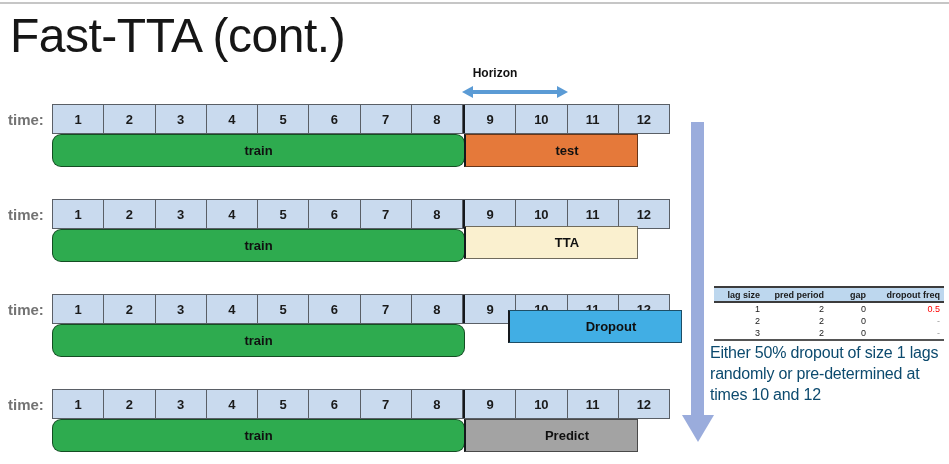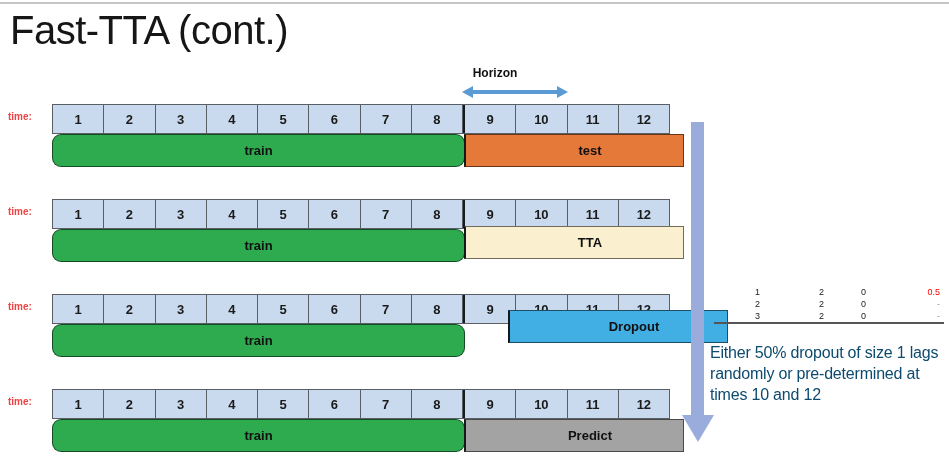--- a/index.html
+++ b/index.html
@@ -1,36 +1,36 @@
 <!DOCTYPE html>
 <html><head>
 <meta charset="utf-8">
 <style>
   html,body{margin:0;padding:0;background:#fff;}
   .slide{
     position:relative;width:949px;height:464px;background:#ffffff;overflow:hidden;
     font-family:"Liberation Sans",sans-serif;color:#111;
   }
   .top-divider{position:absolute;left:0;top:2px;width:949px;height:2px;background:#c6c6c6;}
-  .title{position:absolute;left:10px;top:8px;font-size:40px;font-weight:400;letter-spacing:-0.5px;color:#161616;}
+  .title{position:absolute;left:10px;top:8px;font-size:48px;font-weight:400;letter-spacing:-0.5px;color:#161616;}
   .horizon-label{position:absolute;left:442px;top:66px;width:106px;text-align:center;font-size:12px;font-weight:bold;color:#111;}
   .h-arrow{position:absolute;left:462px;top:86px;width:106px;height:12px;}
   .h-arrow .shaft{position:absolute;left:8px;right:8px;top:4px;height:4px;background:#5B9BD5;}
   .h-arrow .head-l{position:absolute;left:0;top:0;width:0;height:0;border-top:6px solid transparent;border-bottom:6px solid transparent;border-right:11px solid #5B9BD5;}
   .h-arrow .head-r{position:absolute;right:0;top:0;width:0;height:0;border-top:6px solid transparent;border-bottom:6px solid transparent;border-left:11px solid #5B9BD5;}
-  .time-label{position:absolute;left:8px;width:42px;font-size:10px;font-weight:bold;color:#ef4444;}
+  .time-label{position:absolute;left:8px;width:42px;font-size:15px;font-weight:bold;color:#737373;}
   .cells{position:absolute;left:52px;width:618px;height:30px;display:flex;box-sizing:border-box;border:1px solid #5a5f66;}
   .cell{flex:1;display:flex;align-items:center;justify-content:center;background:#C9DAEE;
         border-right:1px solid #5a5f66;box-sizing:border-box;font-size:13px;font-weight:bold;color:#1a1a1a;}
   .cell:last-child{border-right:none;}
   .cell.split{border-left:2px solid #15181c;}
   .bar{position:absolute;height:33px;display:flex;align-items:center;justify-content:center;
        box-sizing:border-box;font-size:13px;font-weight:bold;color:#101010;border:1px solid rgba(0,0,0,0.55);}
   .bar.train{left:52px;width:413px;border-radius:9px;}
-  .bar.phase{left:464px;width:220px;border-left:2px solid #15181c;padding-left:31px;}
+  .bar.phase{left:464px;width:174px;border-left:2px solid #15181c;padding-left:31px;}
   .v-arrow-shaft{position:absolute;left:691px;top:122px;width:13px;height:294px;background:#9AACDC;}
   .v-arrow-head{position:absolute;left:682px;top:415px;width:0;height:0;
     border-left:16px solid transparent;border-right:16px solid transparent;border-top:27px solid #9AACDC;}
   .mini-table{position:absolute;left:714px;top:286px;width:230px;font-size:9px;}
   .mini-row{display:flex;align-items:center;}
   .mini-row.head{background:#BDD7EE;border-top:2px solid #3c3c3c;border-bottom:2px solid #3c3c3c;font-weight:bold;height:13px;}
   .mini-row.body{height:12px;}
   .mini-row.last{border-bottom:2px solid #555;}
   .mini-cell{text-align:right;padding-right:4px;box-sizing:border-box;color:#1a1a1a;}
   .mini-cell.c0{width:50px;}
@@ -131,20 +131,26 @@
         </div>
         <div class="bar train" style="top: 419px; background: rgb(46, 171, 79);">train</div>
         <div class="bar phase" style="top: 419px; background: #a3a3a3;">Predict</div>
       </div>
     </div>
 
   <div class="v-arrow-shaft"></div>
   <div class="v-arrow-head"></div>
 
   <div class="mini-table" id="mini-table">
+      <div class="mini-row head">
+        <div class="mini-cell c0">lag size</div>
+        <div class="mini-cell c1">pred period</div>
+        <div class="mini-cell c2">gap</div>
+        <div class="mini-cell c3">dropout freq</div>
+      </div>
       <div class="mini-row body">
         <div class="mini-cell c0">1</div>
         <div class="mini-cell c1">2</div>
         <div class="mini-cell c2">0</div>
         <div class="mini-cell c3 hl">0.5</div>
       </div>
       <div class="mini-row body">
         <div class="mini-cell c0">2</div>
         <div class="mini-cell c1">2</div>
         <div class="mini-cell c2">0</div>

